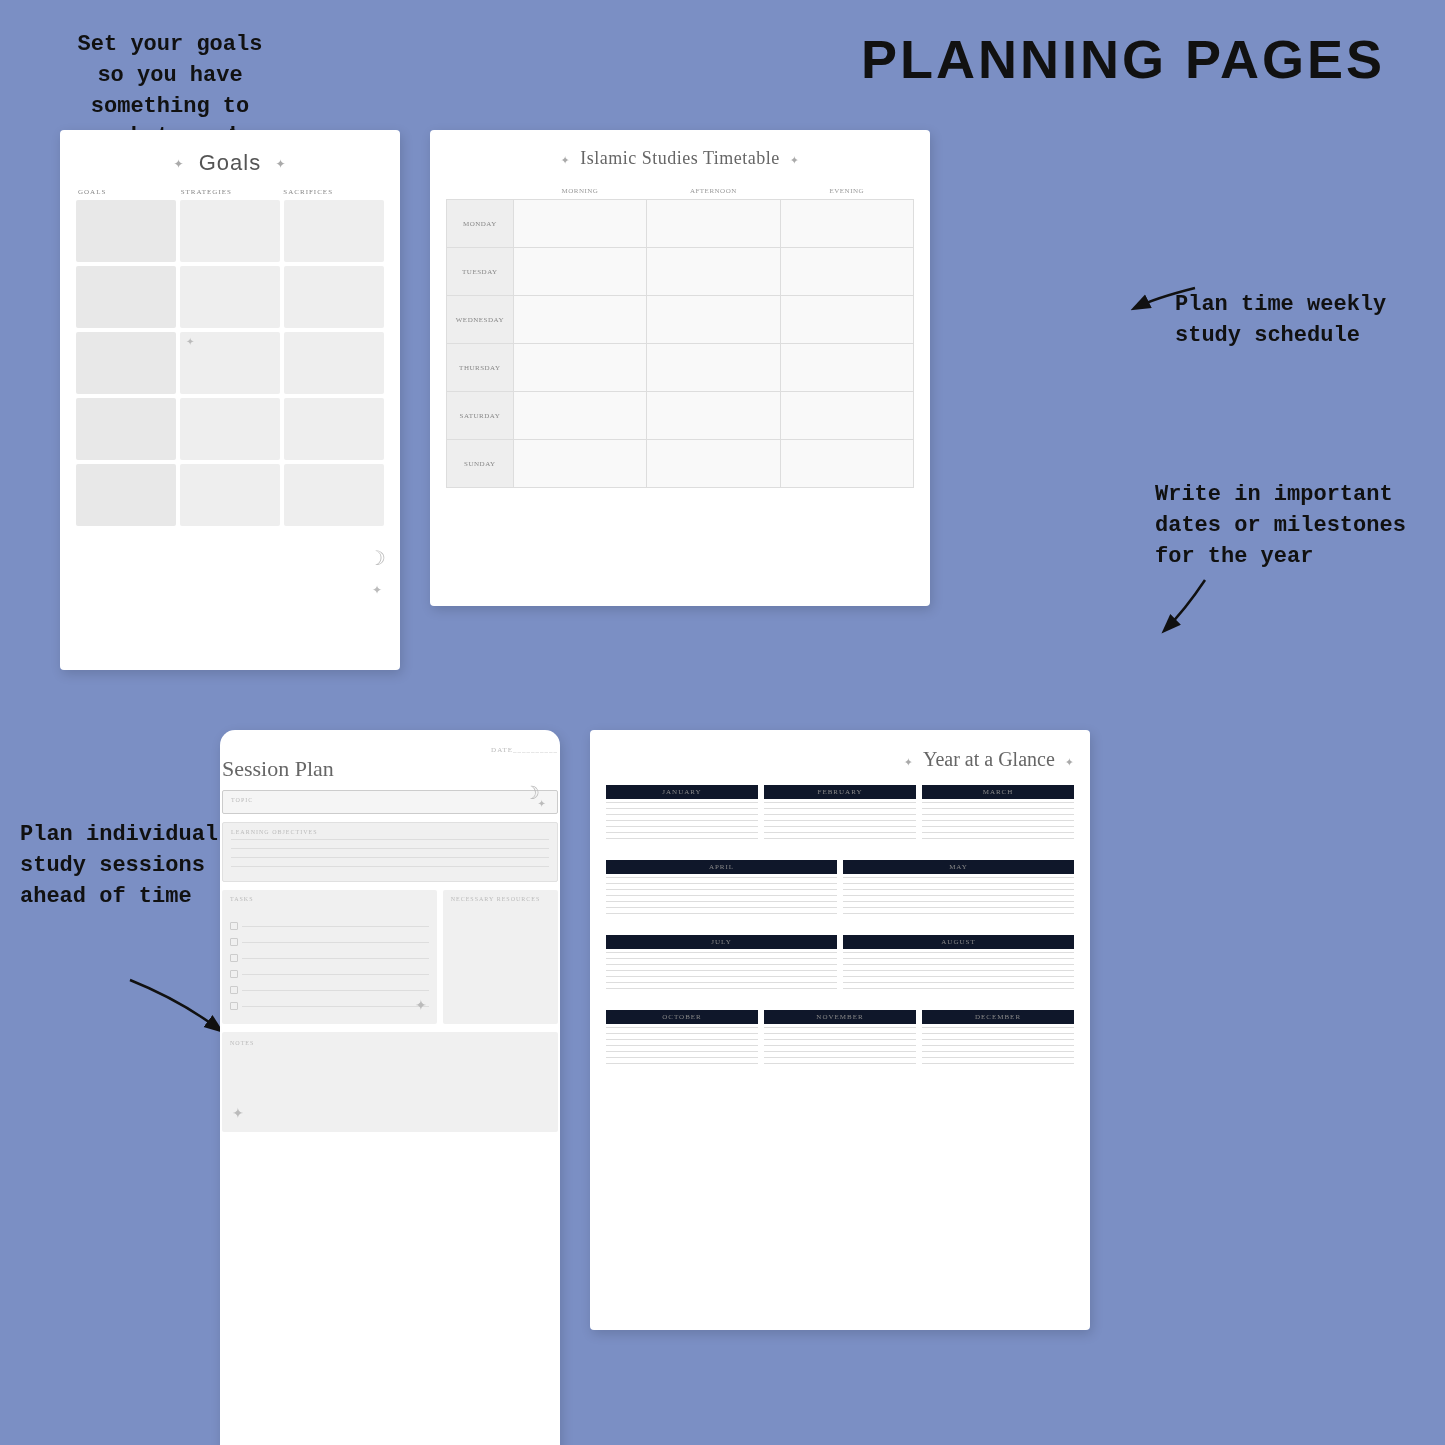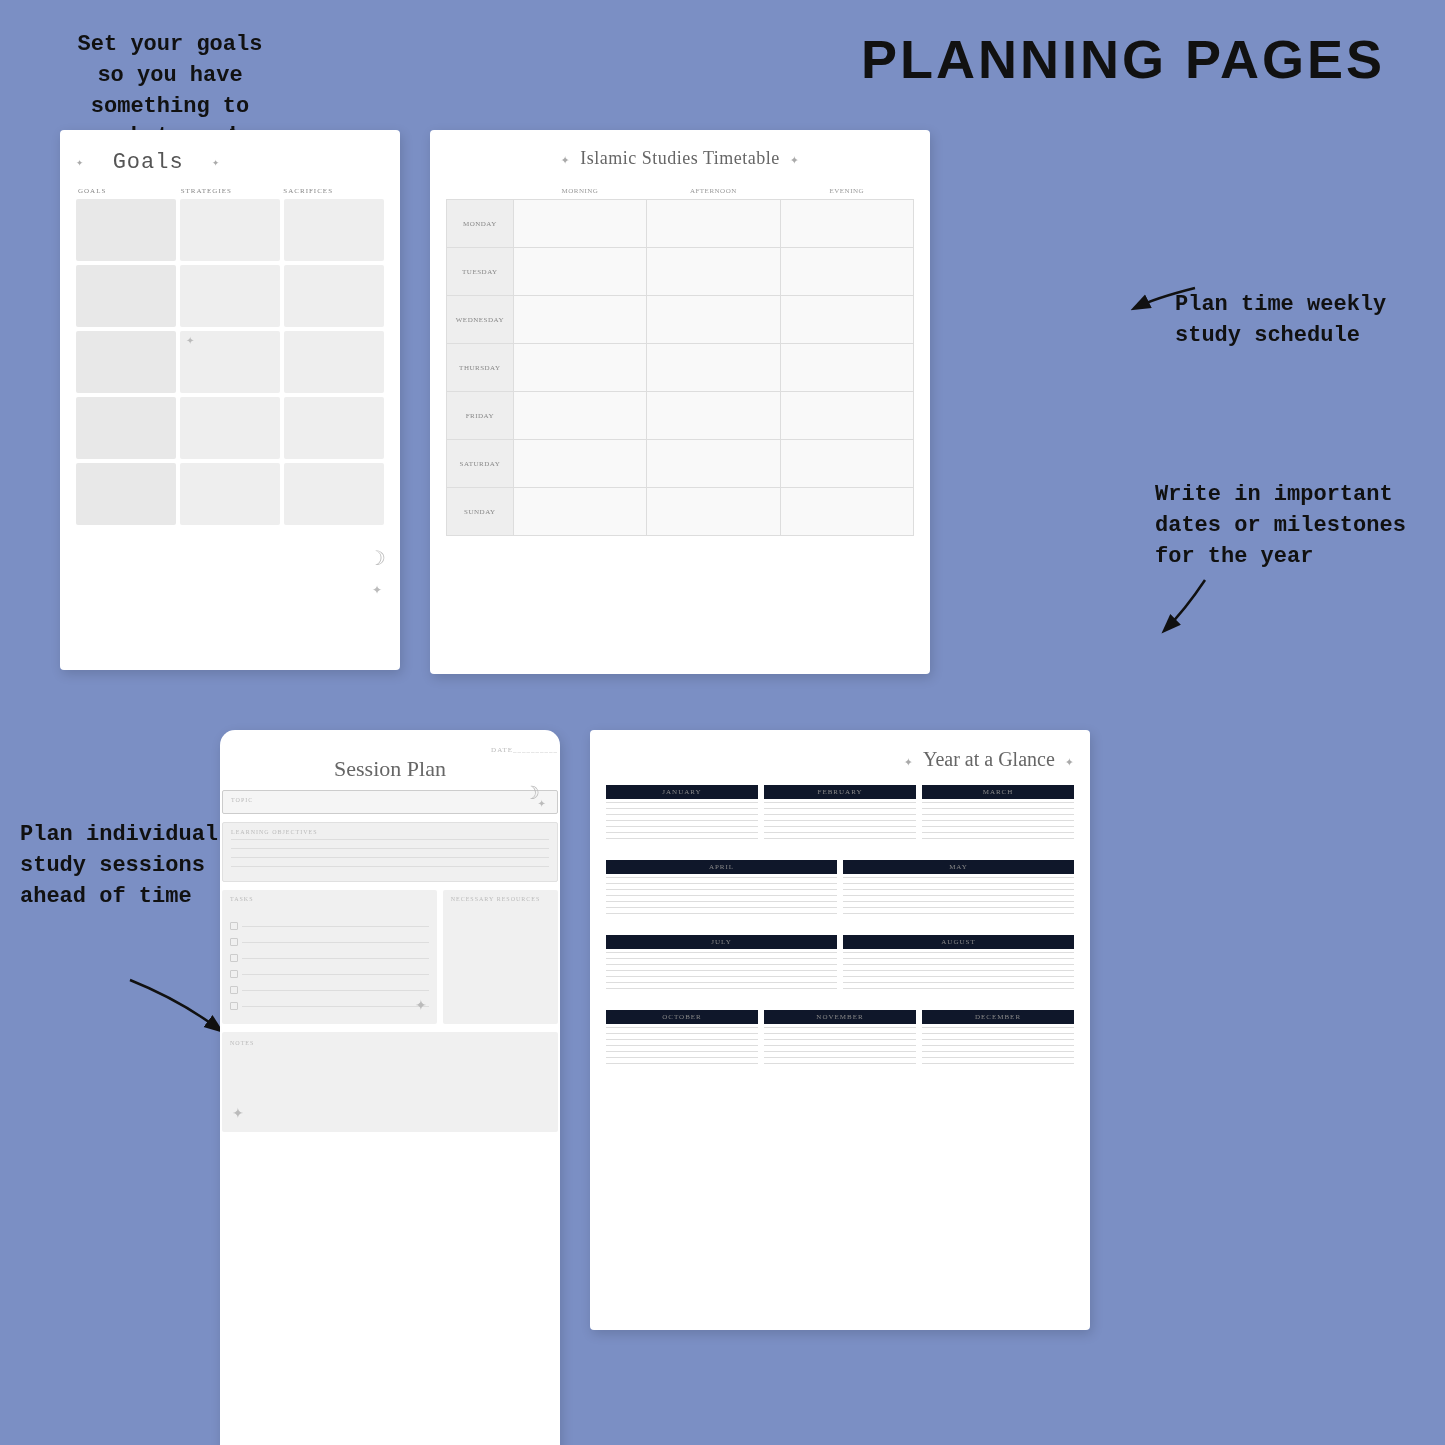--- a/index.html
+++ b/index.html
@@ -45,22 +45,23 @@
 
     
     .goals-card {
       left: 60px;
       top: 130px;
       width: 340px;
       height: 540px;
       padding: 20px 16px;
     }
     .goals-card .card-title {
+      text-align: center;
       font-size: 22px;
-      font-family: Liberation Mono, monospace;
+      font-family: Liberation Sans, sans-serif;
       color: #555;
       margin-bottom: 12px;
       letter-spacing: 1px;
     }
     .goals-card .card-title .star {
       font-size: 12px;
       color: #aaa;
       vertical-align: middle;
     }
     .goals-card .col-headers {
@@ -99,21 +100,21 @@
       right: 18px;
       font-size: 12px;
       color: #bbb;
     }
 
     
     .timetable-card {
       left: 430px;
       top: 130px;
       width: 500px;
-      height: 544px;
+      height: 476px;
       padding: 18px 16px;
     }
     .timetable-card .card-title {
       text-align: center;
       font-size: 18px;
       font-family: Georgia, serif;
       color: #666;
       margin-bottom: 14px;
       letter-spacing: 0.5px;
     }
@@ -162,21 +163,21 @@
     }
     .session-card .date-line {
       font-size: 7px;
       color: #bbb;
       text-align: right;
       letter-spacing: 1px;
       text-transform: uppercase;
       margin-bottom: 2px;
     }
     .session-card .card-title {
-      text-align: center;
+      text-align: left;
       font-size: 22px;
       font-family: Georgia, serif;
       color: #666;
       margin-bottom: 8px;
     }
     .session-card .moon-top {
       position: absolute;
       top: 52px;
       right: 20px;
       font-size: 18px;
@@ -457,26 +458,20 @@
           <td class="time-cell"></td>
           <td class="time-cell"></td>
         </tr>
         <tr>
           <td class="day-label">THURSDAY</td>
           <td class="time-cell"></td>
           <td class="time-cell"></td>
           <td class="time-cell"></td>
         </tr>
         <tr>
-          <td class="day-label">FRIDAY</td>
-          <td class="time-cell"></td>
-          <td class="time-cell"></td>
-          <td class="time-cell"></td>
-        </tr>
-        <tr>
           <td class="day-label">SATURDAY</td>
           <td class="time-cell"></td>
           <td class="time-cell"></td>
           <td class="time-cell"></td>
         </tr>
         <tr>
           <td class="day-label">SUNDAY</td>
           <td class="time-cell"></td>
           <td class="time-cell"></td>
           <td class="time-cell"></td>

